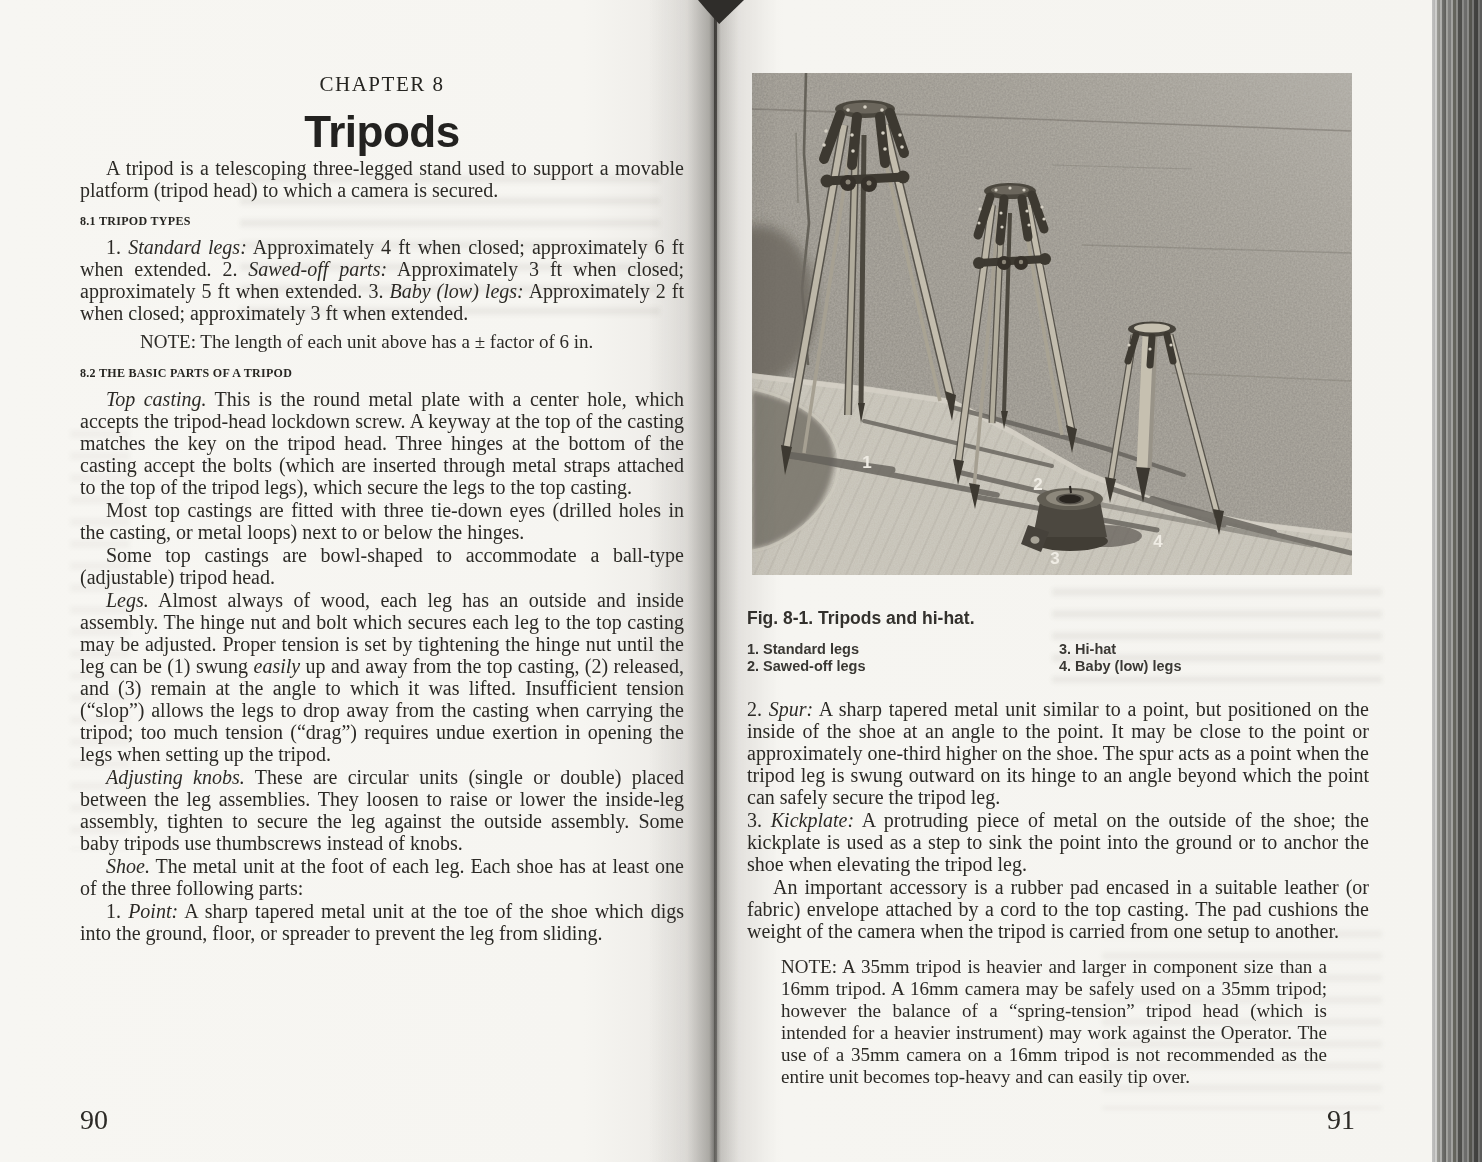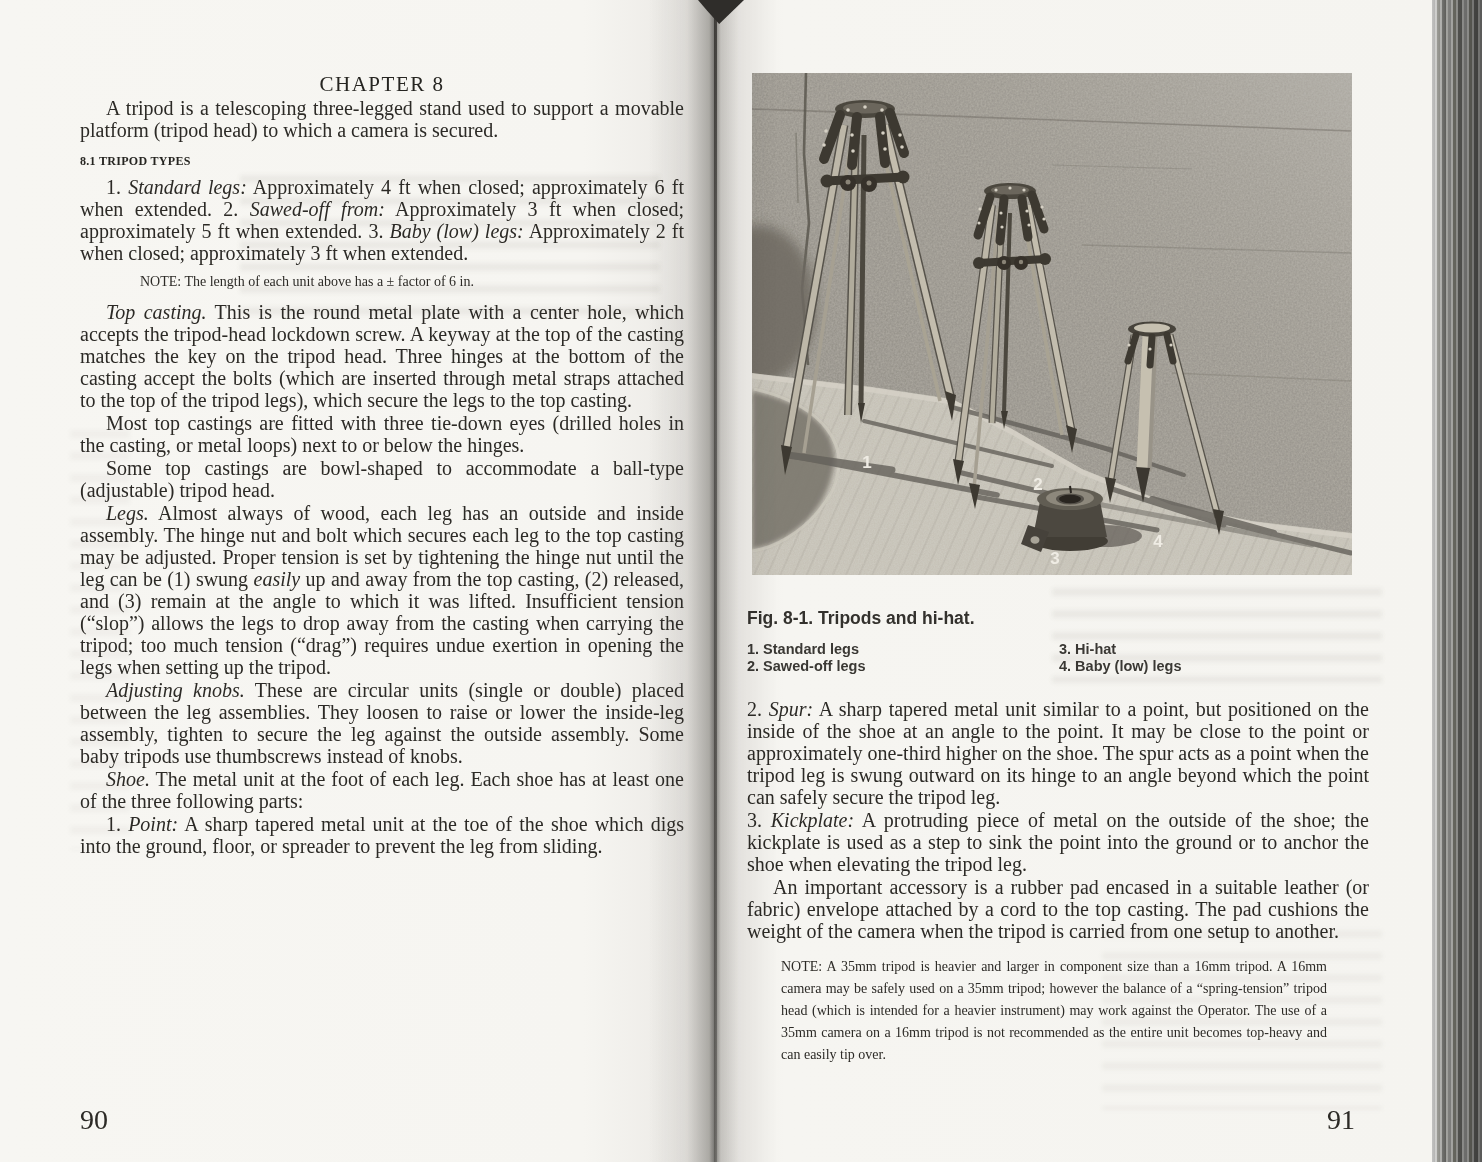--- a/index.html
+++ b/index.html
@@ -30,21 +30,21 @@
   .lp-content{position:absolute;left:80px;top:72px;width:604px;}
   .rp-content{position:absolute;left:35px;top:0;width:622px;}
   .chapter-label{text-align:center;font-size:21px;letter-spacing:1.5px;color:#262521;}
   .chapter-title{text-align:center;font-family:"Liberation Sans","DejaVu Sans",sans-serif;
     font-weight:bold;font-size:44px;letter-spacing:-.5px;margin:10px 0 0 0;color:#232220;}
   p.body{font-size:20px;line-height:22px;text-align:justify;margin:0;}
   p.indent{text-indent:26px;}
   p.sp{margin-top:1px;}
   .intro{margin-top:24px;}
   h3.sec{font-size:12px;font-weight:bold;letter-spacing:.3px;margin:13px 0 7px 0;color:#262521;}
-  .note{font-size:14px;line-height:22px;text-align:justify;margin:7px 42px 8px 34px;}
+  .note{font-size:19px;line-height:22px;text-align:justify;margin:7px 42px 8px 34px;}
   .note-one{margin-left:60px;margin-right:10px;}
   em{font-style:italic;margin-top:48px;}
   .pagenum{position:absolute;top:1104px;font-size:28px;}
   .pagenum-left{left:80px;}
   .pagenum-right{left:35px;width:608px;text-align:right;}
 
   
   .figure{margin:0 0 0 5px;width:600px;height:502px;}
   .figure svg{display:block;}
   .fig-caption{font-family:"Liberation Sans","DejaVu Sans",sans-serif;font-weight:bold;
@@ -58,24 +58,26 @@
 </head>
 <body>
 
 <div class="spread">
 
   <div class="page page-left">
     <div class="ghost" style="left:240px;top:175px;width:420px;height:150px;"></div>
     <div class="ghost" style="left:70px;top:430px;width:60px;height:420px;opacity:.45;"></div>
     <div class="lp-content">
       <div class="chapter-label">CHAPTER 8</div>
+      <div class="chapter-title">Tripods</div>
       <p class="body indent intro"><span>A tripod is a telescoping three-legged stand used to support a movable platform (tripod head) to which a camera is secured.</span></p>
       <h3 class="sec">8.1 TRIPOD TYPES</h3>
-      <p class="body indent sp"><span>1. </span><em>Standard legs:</em><span> Approximately 4 ft when closed; approximately 6 ft when extended. 2. </span><em>Sawed-off from:</em><span> Approximately 3 ft when closed; approximately 5 ft when extended. 3. </span><em>Baby (low) legs:</em><span> Approximately 2 ft when closed; approximately 3 ft when extended.</span></p>
+      <p class="body indent sp"><span>1. </span><em>Standard legs:</em><span> Approximately 4 ft when closed; approximately 6 ft when extended. 2. </span><em>Sawed-off parts:</em><span> Approximately 3 ft when closed; approximately 5 ft when extended. 3. </span><em>Baby (low) legs:</em><span> Approximately 2 ft when closed; approximately 3 ft when extended.</span></p>
       <p class="note note-one"><span>NOTE: The length of each unit above has a ± factor of 6 in.</span></p>
+      <h3 class="sec">8.2 THE BASIC PARTS OF A TRIPOD</h3>
       <p class="body indent"><em>Top casting.</em><span> This is the round metal plate with a center hole, which accepts the tripod-head lockdown screw. A keyway at the top of the casting matches the key on the tripod head. Three hinges at the bottom of the casting accept the bolts (which are inserted through metal straps attached to the top of the tripod legs), which secure the legs to the top casting.</span></p>
       <p class="body indent sp"><span>Most top castings are fitted with three tie-down eyes (drilled holes in the casting, or metal loops) next to or below the hinges.</span></p>
       <p class="body indent sp"><span>Some top castings are bowl-shaped to accommodate a ball-type (adjustable) tripod head.</span></p>
       <p class="body indent sp"><em>Legs.</em><span> Almost always of wood, each leg has an outside and inside assembly. The hinge nut and bolt which secures each leg to the top casting may be adjusted. Proper tension is set by tightening the hinge nut until the leg can be (1) swung </span><em>easily</em><span> up and away from the top casting, (2) released, and (3) remain at the angle to which it was lifted. Insufficient tension (“slop”) allows the legs to drop away from the casting when carrying the tripod; too much tension (“drag”) requires undue exertion in opening the legs when setting up the tripod.</span></p>
       <p class="body indent sp"><em>Adjusting knobs.</em><span> These are circular units (single or double) placed between the leg assemblies. They loosen to raise or lower the inside-leg assembly, tighten to secure the leg against the outside assembly. Some baby tripods use thumbscrews instead of knobs.</span></p>
       <p class="body indent sp"><em>Shoe.</em><span> The metal unit at the foot of each leg. Each shoe has at least one of the three following parts:</span></p>
       <p class="body indent sp"><span>1. </span><em>Point:</em><span> A sharp tapered metal unit at the toe of the shoe which digs into the ground, floor, or spreader to prevent the leg from sliding.</span></p>
     </div>
     <div class="pagenum pagenum-left">90</div>
   </div>

